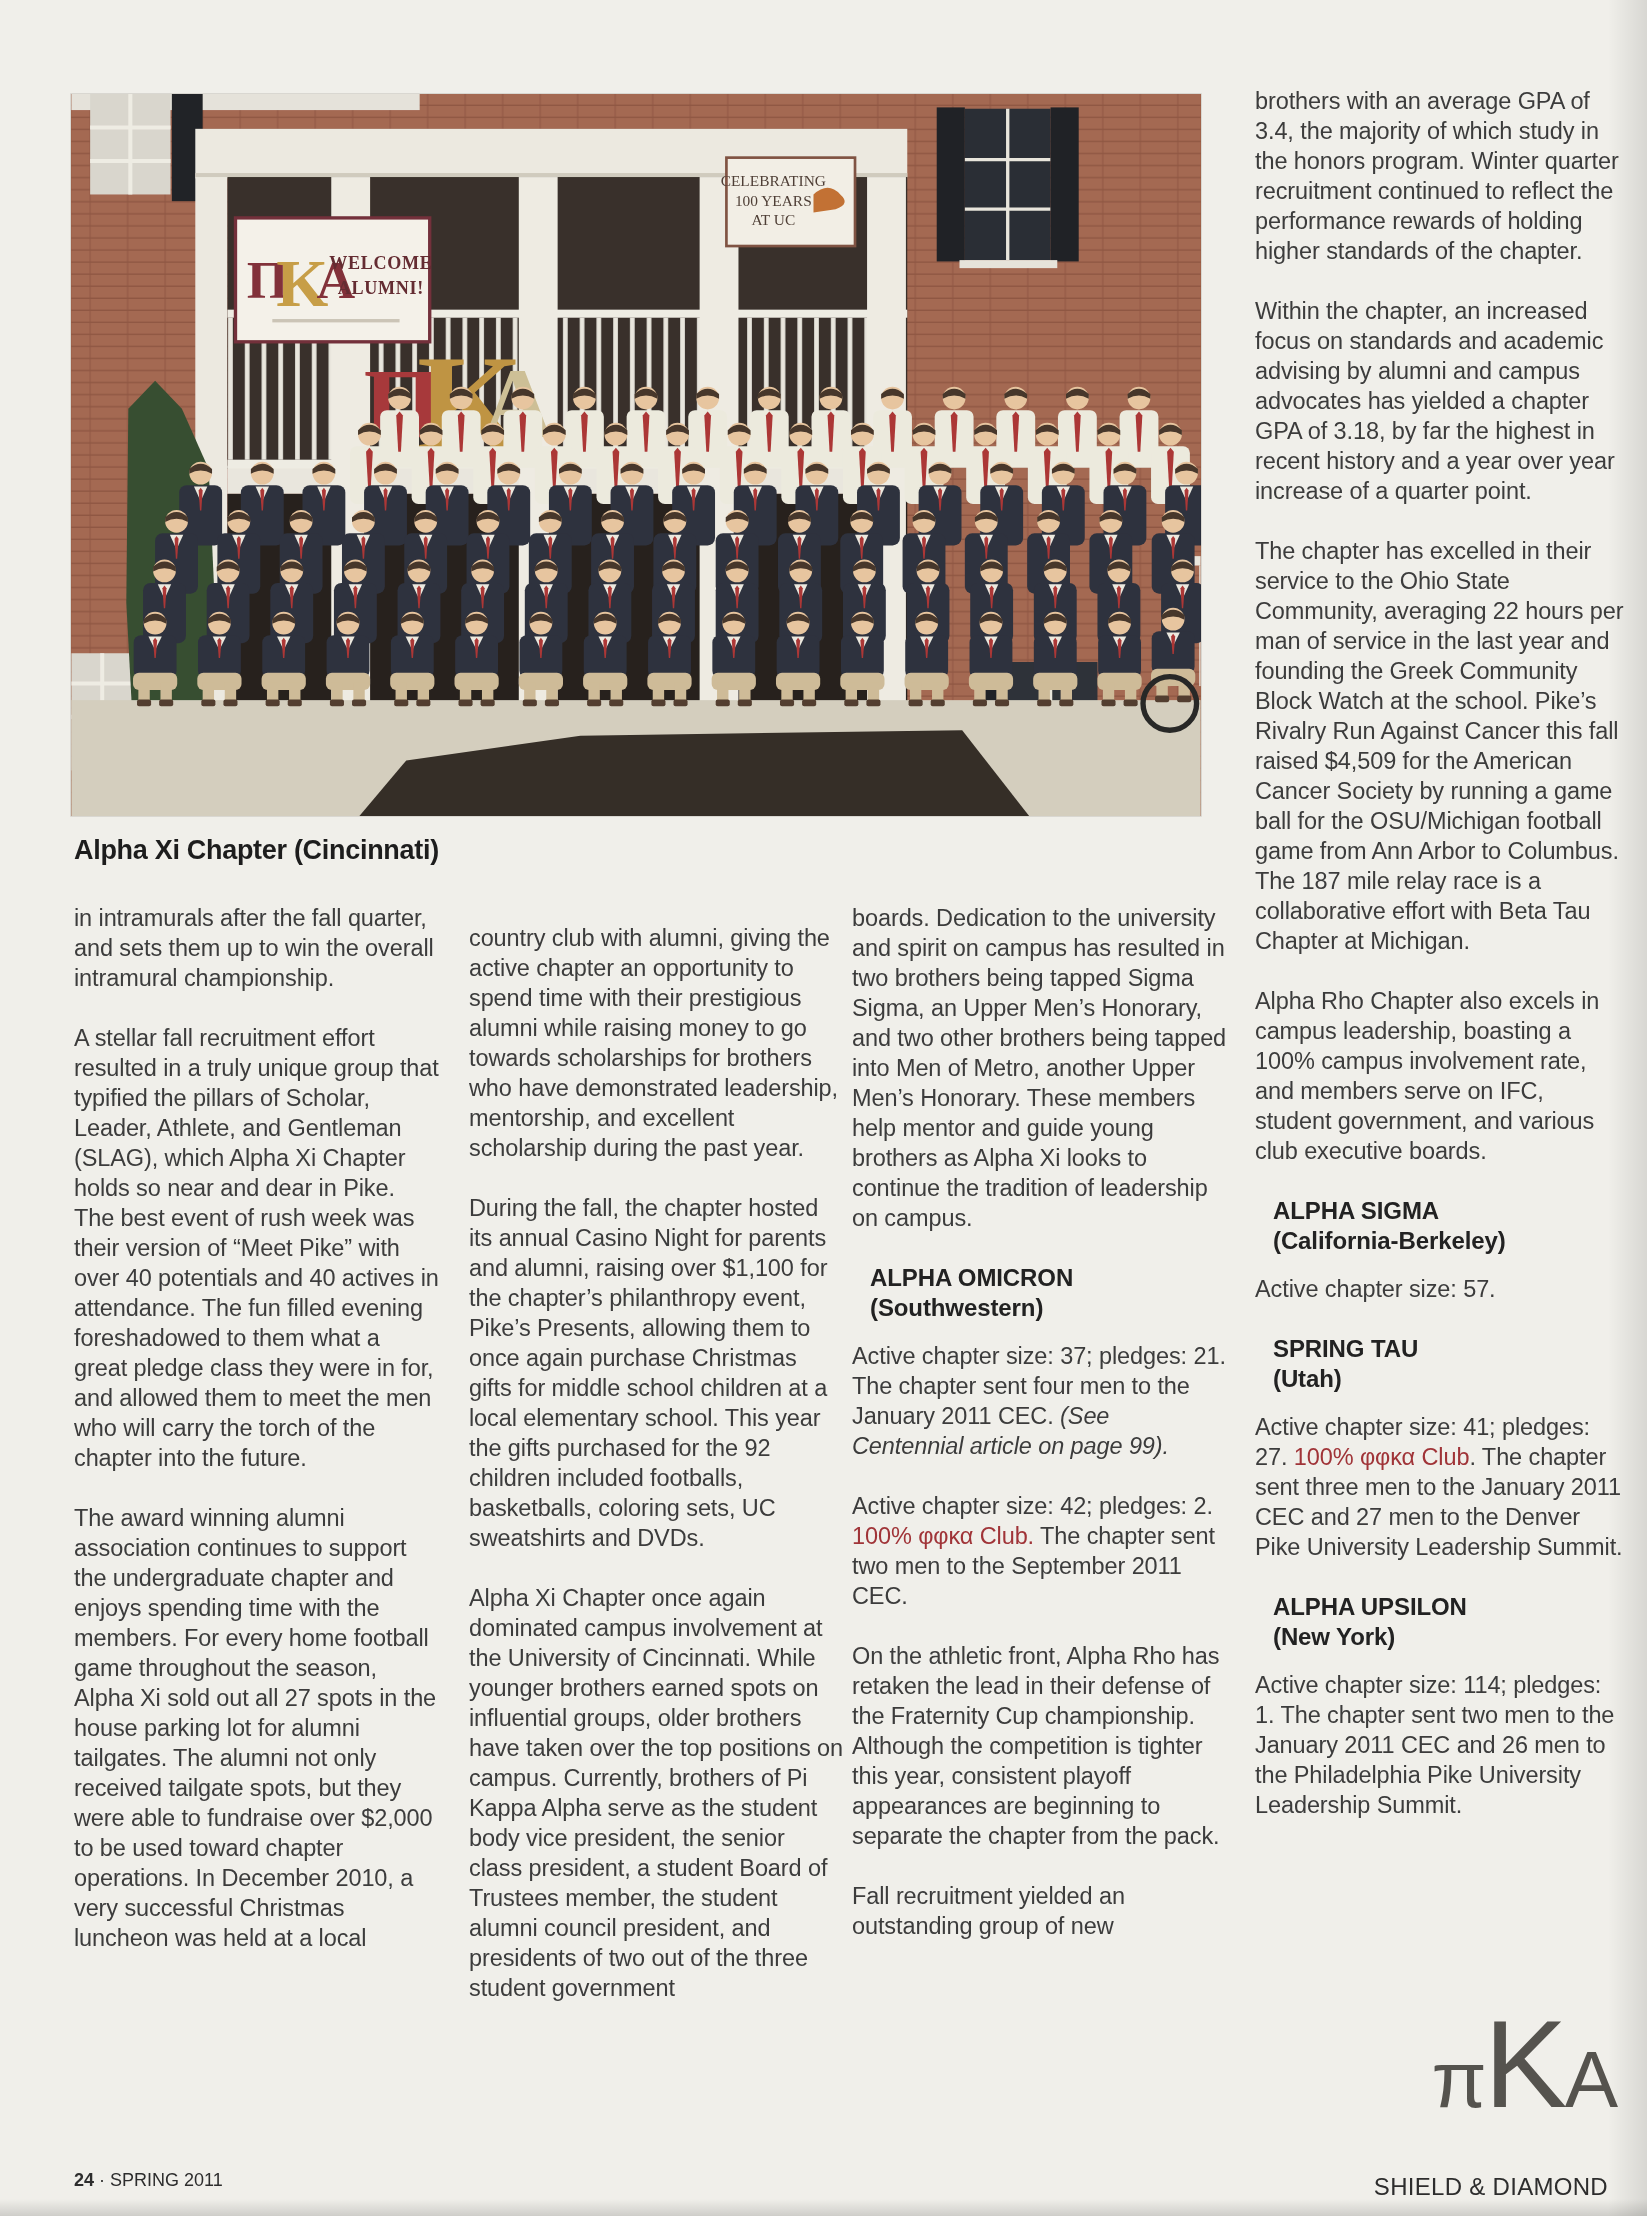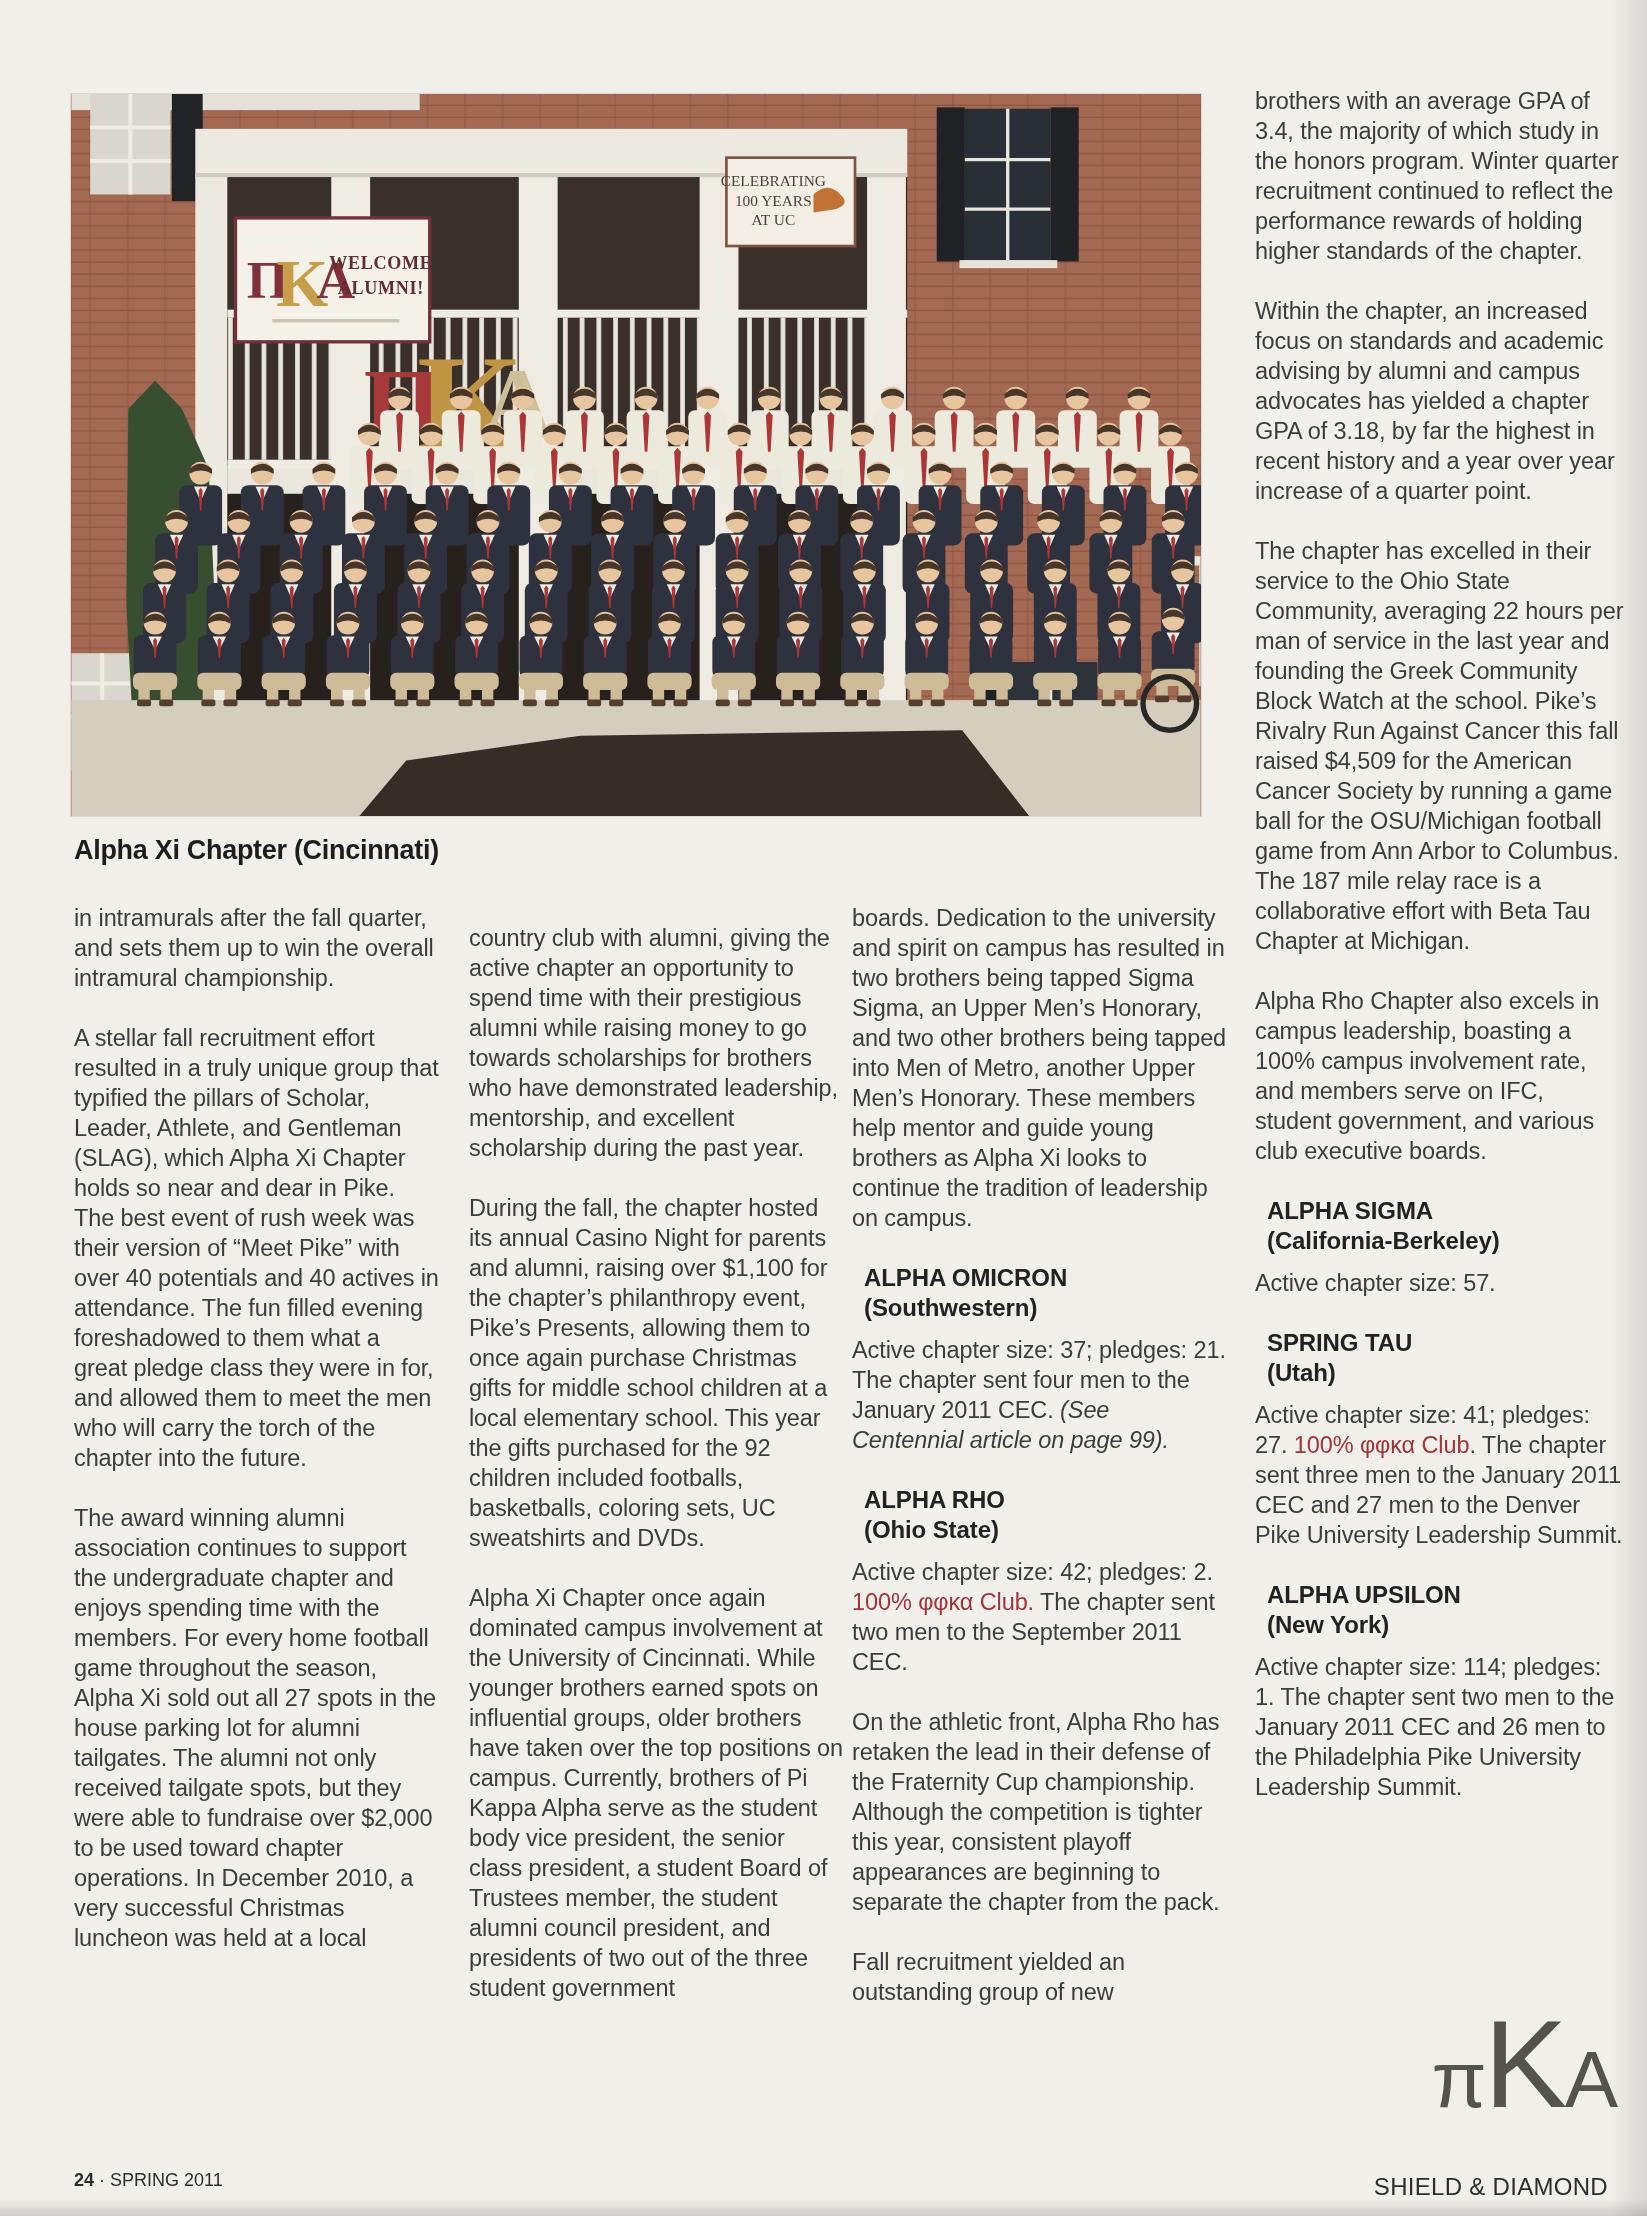--- a/index.html
+++ b/index.html
@@ -12,21 +12,21 @@
 
   .photo{position:absolute;left:71px;top:94px;width:1130px;height:722px;
          background:#9c5c43;box-shadow:0 0 0 0.7px #cfcdc6;}
   .photo svg{display:block;}
 
   .caption{position:absolute;left:74px;top:835px;font-size:27px;font-weight:700;
            color:#1d1d1d;letter-spacing:-0.3px;}
 
   .col{position:absolute;font-size:23.5px;line-height:30px;letter-spacing:-0.1px;color:#3c3c3c;}
   .col p{margin:0 0 30px 0;}
-  .col .head{font-weight:700;color:#222;margin:12px;font-size:24px;}
+  .col .head{font-weight:700;color:#222;margin:18px;font-size:24px;}
   .col1{left:74px;top:903px;width:365px;}
   .col2{left:469px;top:903px;width:375px;margin-top:20px;}
   .col3{left:852px;top:903px;width:375px;}
   .col4{left:1255px;top:86px;width:370px;}
   .red{color:#a03438;}
   .italic{font-style:italic;}
 
   .footer-left{position:absolute;left:74px;top:2170px;font-size:18px;color:#2d2d2d;}
   .footer-left .num{font-weight:700;}
   .footer-right{position:absolute;right:39px;top:2173px;font-size:24px;color:#2d2d2d;letter-spacing:0.3px;text-align:right;}
@@ -291,24 +291,20 @@
 
   <div class="col col3">
     <p>boards. Dedication to the university and spirit on campus has resulted in two brothers being tapped Sigma Sigma, an Upper Men’s Honorary, and two other brothers being tapped into Men of Metro, another Upper Men’s Honorary. These members help mentor and guide young brothers as Alpha Xi looks to continue the tradition of leadership on campus.</p>
 
     <div class="head">
       <div>ALPHA OMICRON</div>
       <div>(Southwestern)</div>
     </div>
     <p><span>Active chapter size: 37; pledges: 21. The chapter sent four men to the January 2011 CEC. </span><span class="italic">(See Centennial article on page 99).</span></p>
 
-    <div class="head">
-      <div>ALPHA RHO</div>
-      <div>(Ohio State)</div>
-    </div>
     <p><span>Active chapter size: 42; pledges: 2. </span><span class="red">100% φφκα Club.</span><span> The chapter sent two men to the September 2011 CEC.</span></p>
 
     <p>On the athletic front, Alpha Rho has retaken the lead in their defense of the Fraternity Cup championship. Although the competition is tighter this year, consistent playoff appearances are beginning to separate the chapter from the pack.</p>
     <p>Fall recruitment yielded an outstanding group of new</p>
   </div>
 
   <div class="col col4">
     <p>brothers with an average GPA of 3.4, the majority of which study in the honors program. Winter quarter recruitment continued to reflect the performance rewards of holding higher standards of the chapter.</p>
     <p>Within the chapter, an increased focus on standards and academic advising by alumni and campus advocates has yielded a chapter GPA of 3.18, by far the highest in recent history and a year over year increase of a quarter point.</p>
     <p>The chapter has excelled in their service to the Ohio State Community, averaging 22 hours per man of service in the last year and founding the Greek Community Block Watch at the school. Pike’s Rivalry Run Against Cancer this fall raised $4,509 for the American Cancer Society by running a game ball for the OSU/Michigan football game from Ann Arbor to Columbus. The 187 mile relay race is a collaborative effort with Beta Tau Chapter at Michigan.</p>

